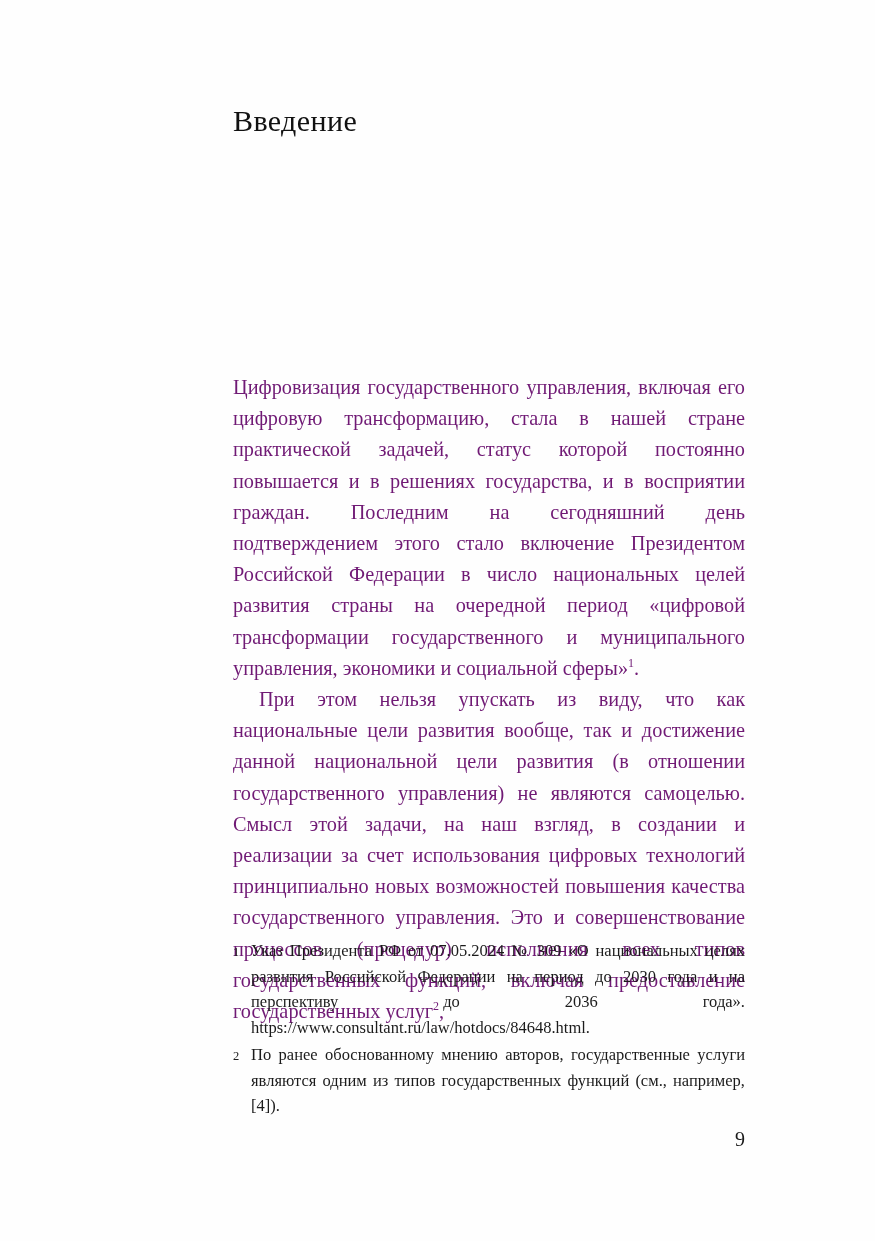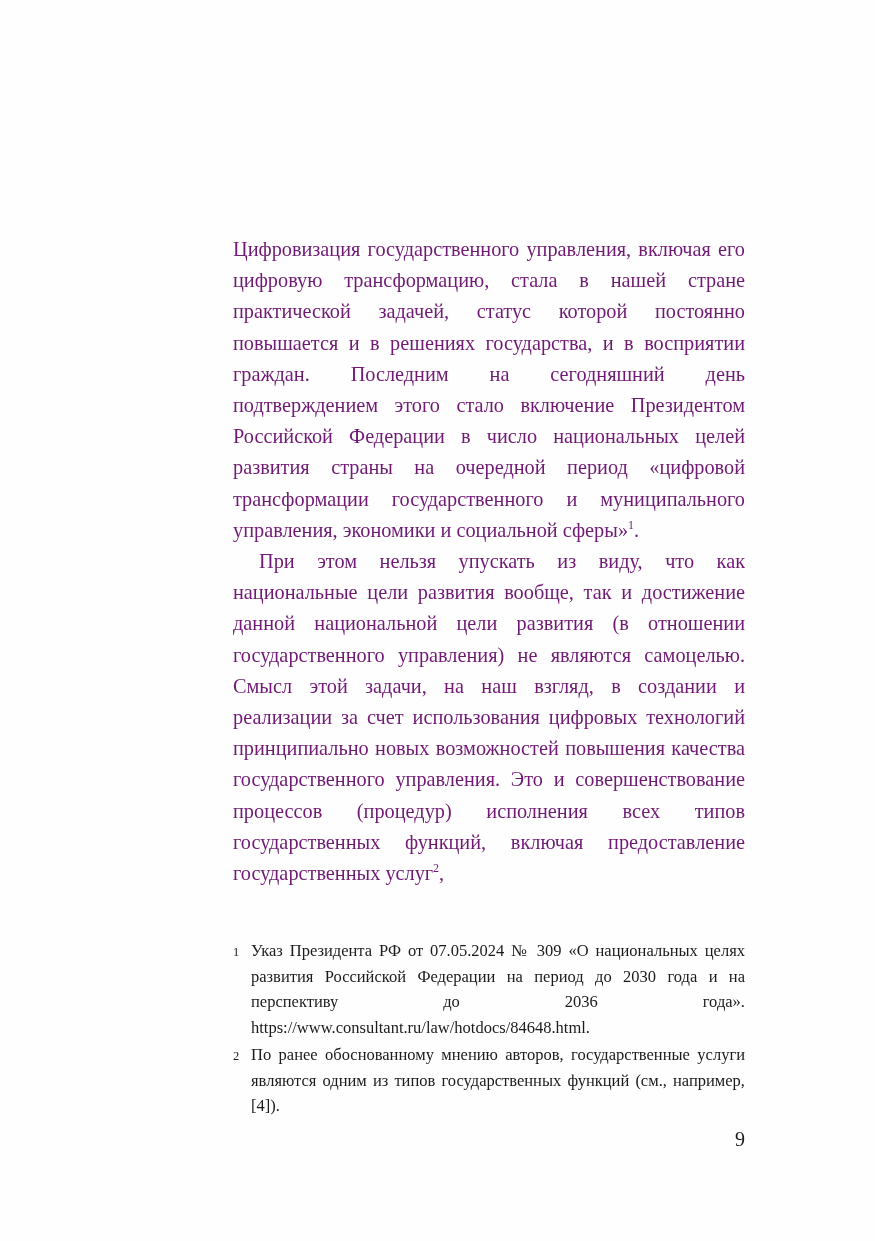--- a/index.html
+++ b/index.html
@@ -91,20 +91,21 @@
     color: #1b1b1b;
   }
 </style>
 </head>
 <body>
 
 <div class="page">
 
   <div class="content">
 
+    <h1 class="chapter-title">Введение</h1>
 
     <div class="body-block">
 
       <p class="para"><span>Цифровизация государственного управления, включая его цифровую трансформацию, стала в нашей стране практической задачей, статус которой постоянно повышается и в решениях государства, и в восприятии граждан. Последним на сегодняшний день подтверждением этого стало включение Президентом Российской Федерации в число национальных целей развития страны на очередной период «цифровой трансформации государственного и муниципального управления, экономики и социальной сферы»</span><sup class="fn">1</sup><span>.</span></p>
 
       <p class="para indent"><span>При этом нельзя упускать из виду, что как национальные цели развития вообще, так и достижение данной национальной цели развития (в отношении государственного управления) не являются самоцелью. Смысл этой задачи, на наш взгляд, в создании и реализации за счет использования цифровых технологий принципиально новых возможностей повышения качества государственного управления. Это и совершенствование процессов (процедур) исполнения всех типов государственных функций, включая предоставление государственных услуг</span><sup class="fn">2</sup><span>,</span></p>
 
     </div>
   </div>
 

